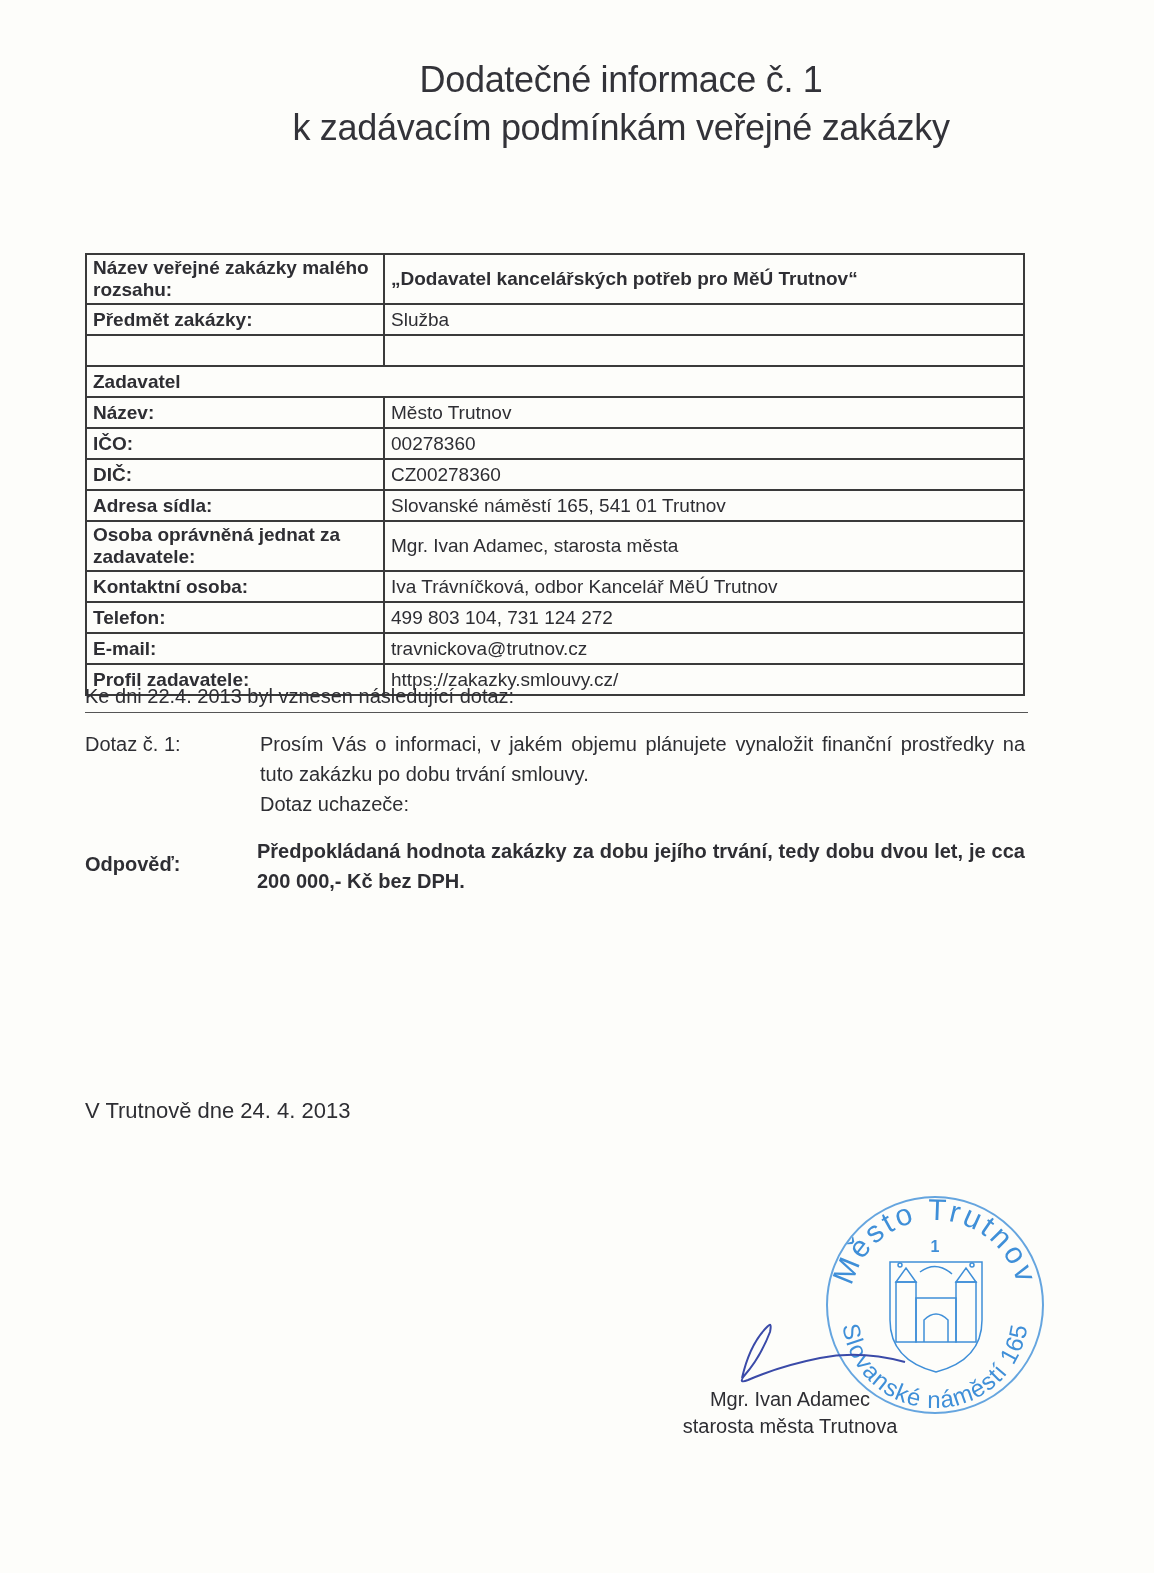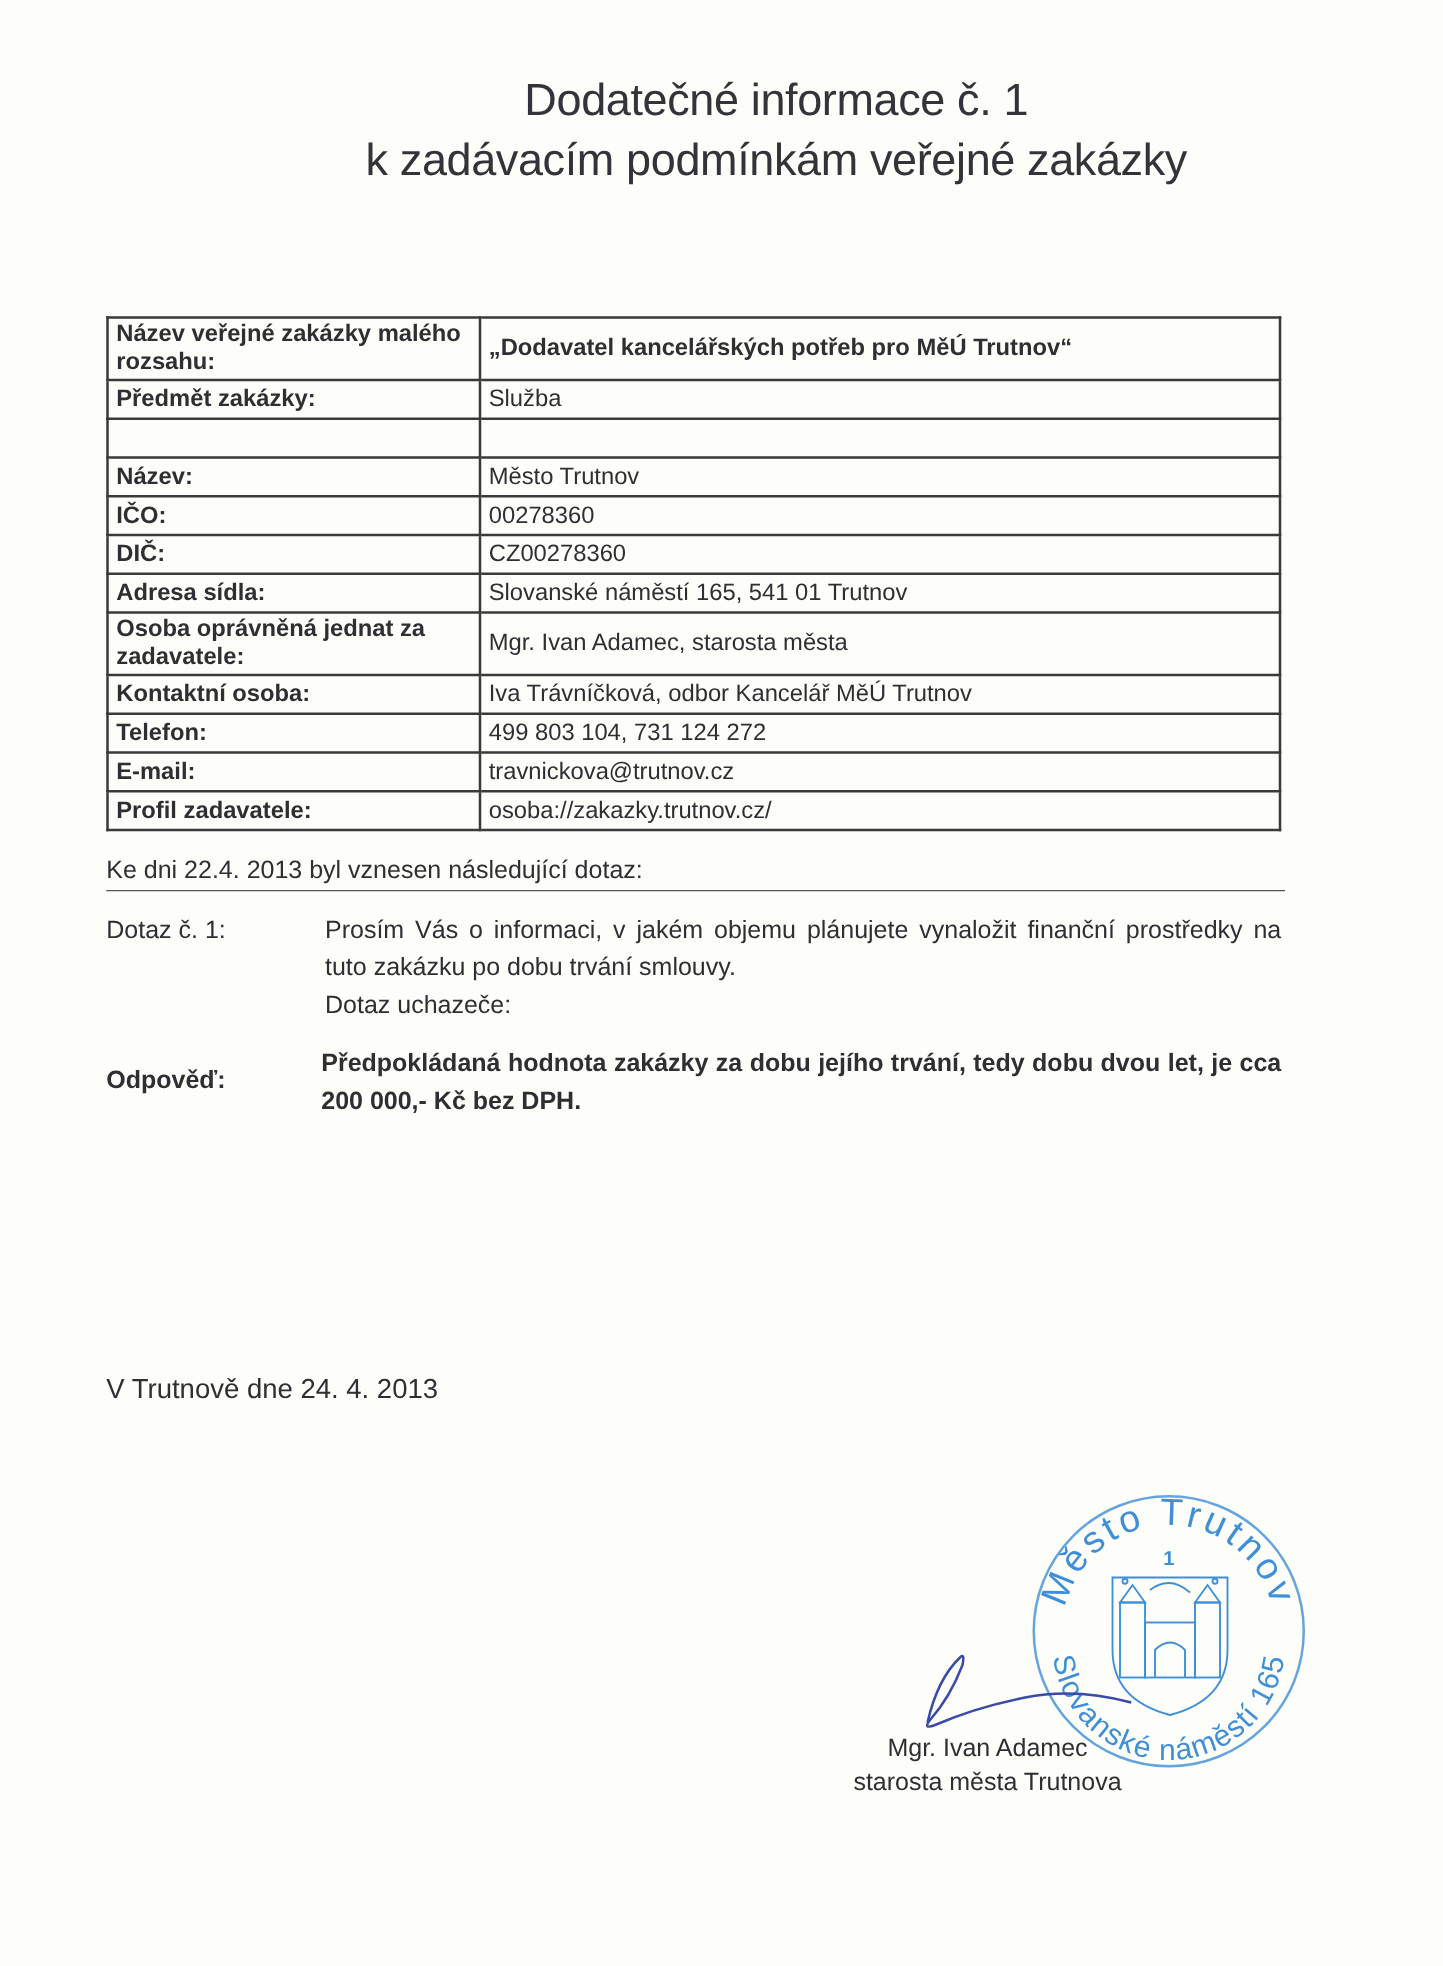--- a/index.html
+++ b/index.html
@@ -53,20 +53,23 @@
   </tr>
   <tr>
     <td class="lbl">Předmět zakázky:</td>
     <td>Služba</td>
   </tr>
   <tr>
     <td class="lbl"></td>
     <td></td>
   </tr>
   <tr>
+    <td colspan="2" class="center">Zadavatel</td>
+  </tr>
+  <tr>
     <td class="lbl">Název:</td>
     <td>Město Trutnov</td>
   </tr>
   <tr>
     <td class="lbl">IČO:</td>
     <td>00278360</td>
   </tr>
   <tr>
     <td class="lbl">DIČ:</td>
     <td>CZ00278360</td>
@@ -86,21 +89,21 @@
   <tr>
     <td class="lbl">Telefon:</td>
     <td>499 803 104, 731 124 272</td>
   </tr>
   <tr>
     <td class="lbl">E-mail:</td>
     <td>travnickova@trutnov.cz</td>
   </tr>
   <tr>
     <td class="lbl">Profil zadavatele:</td>
-    <td>osoba://zakazky.trutnov.cz/</td>
+    <td>https://zakazky.smlouvy.cz/</td>
   </tr>
 </tbody>
   </table>
 
 <div class="after-line">Ke dni 22.4. 2013 byl vznesen následující dotaz:</div>
 
 <div class="q-block">
   <div class="q-label">Dotaz č. 1:</div>
   <div class="q-text">
     <div>Prosím Vás o informaci, v jakém objemu plánujete vynaložit finanční prostředky na tuto zakázku po dobu trvání smlouvy.</div>

